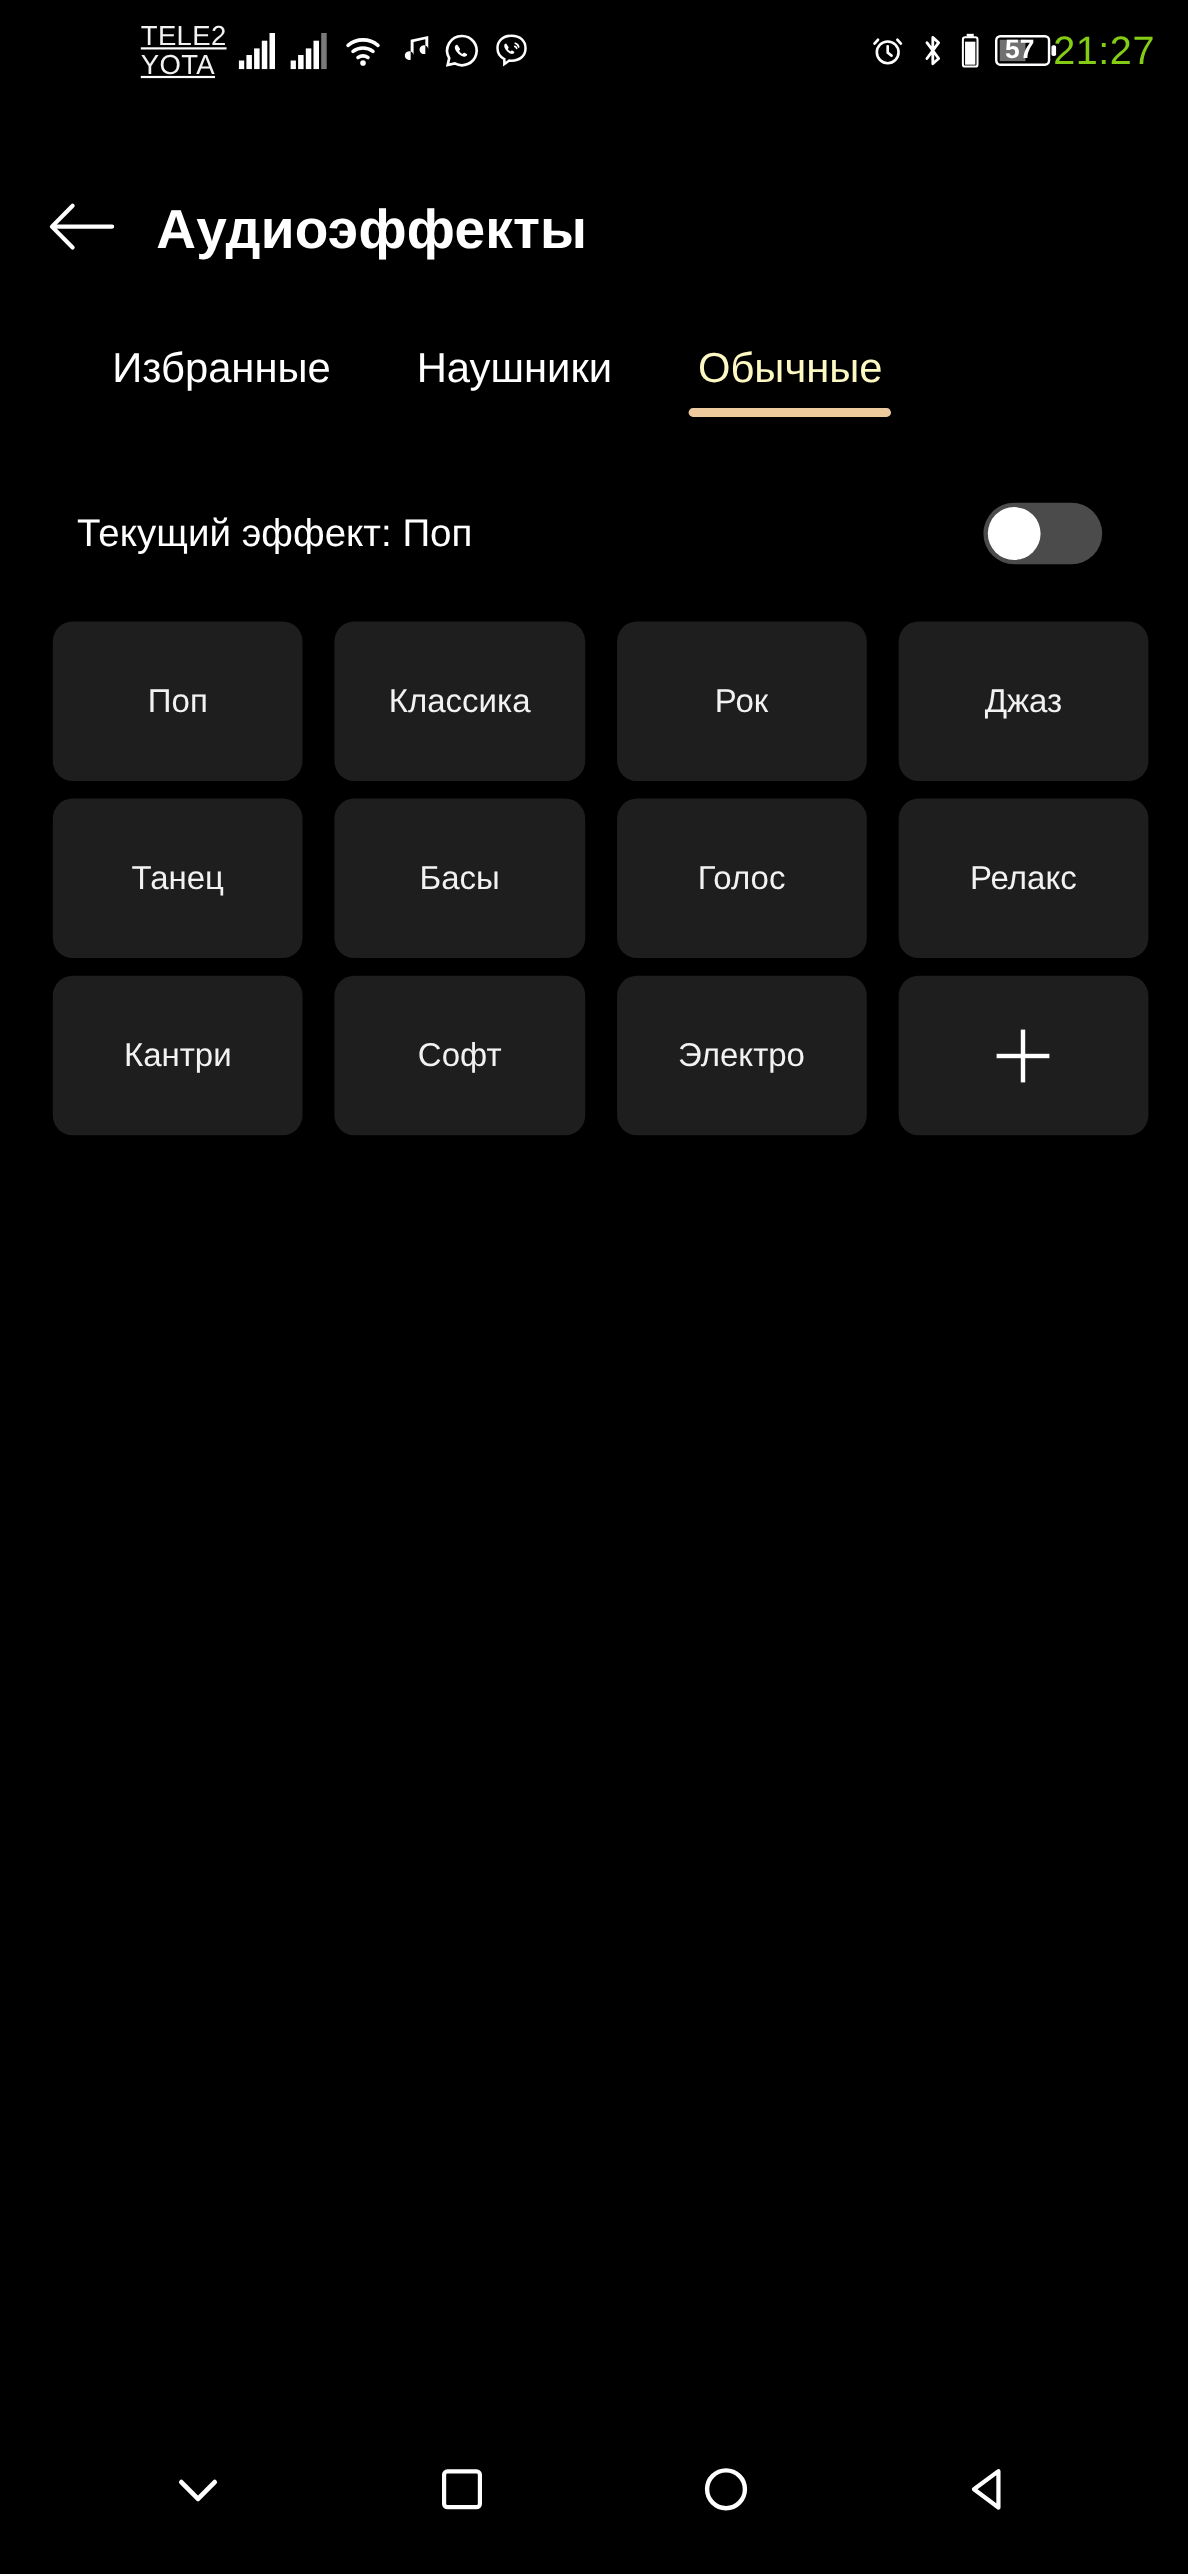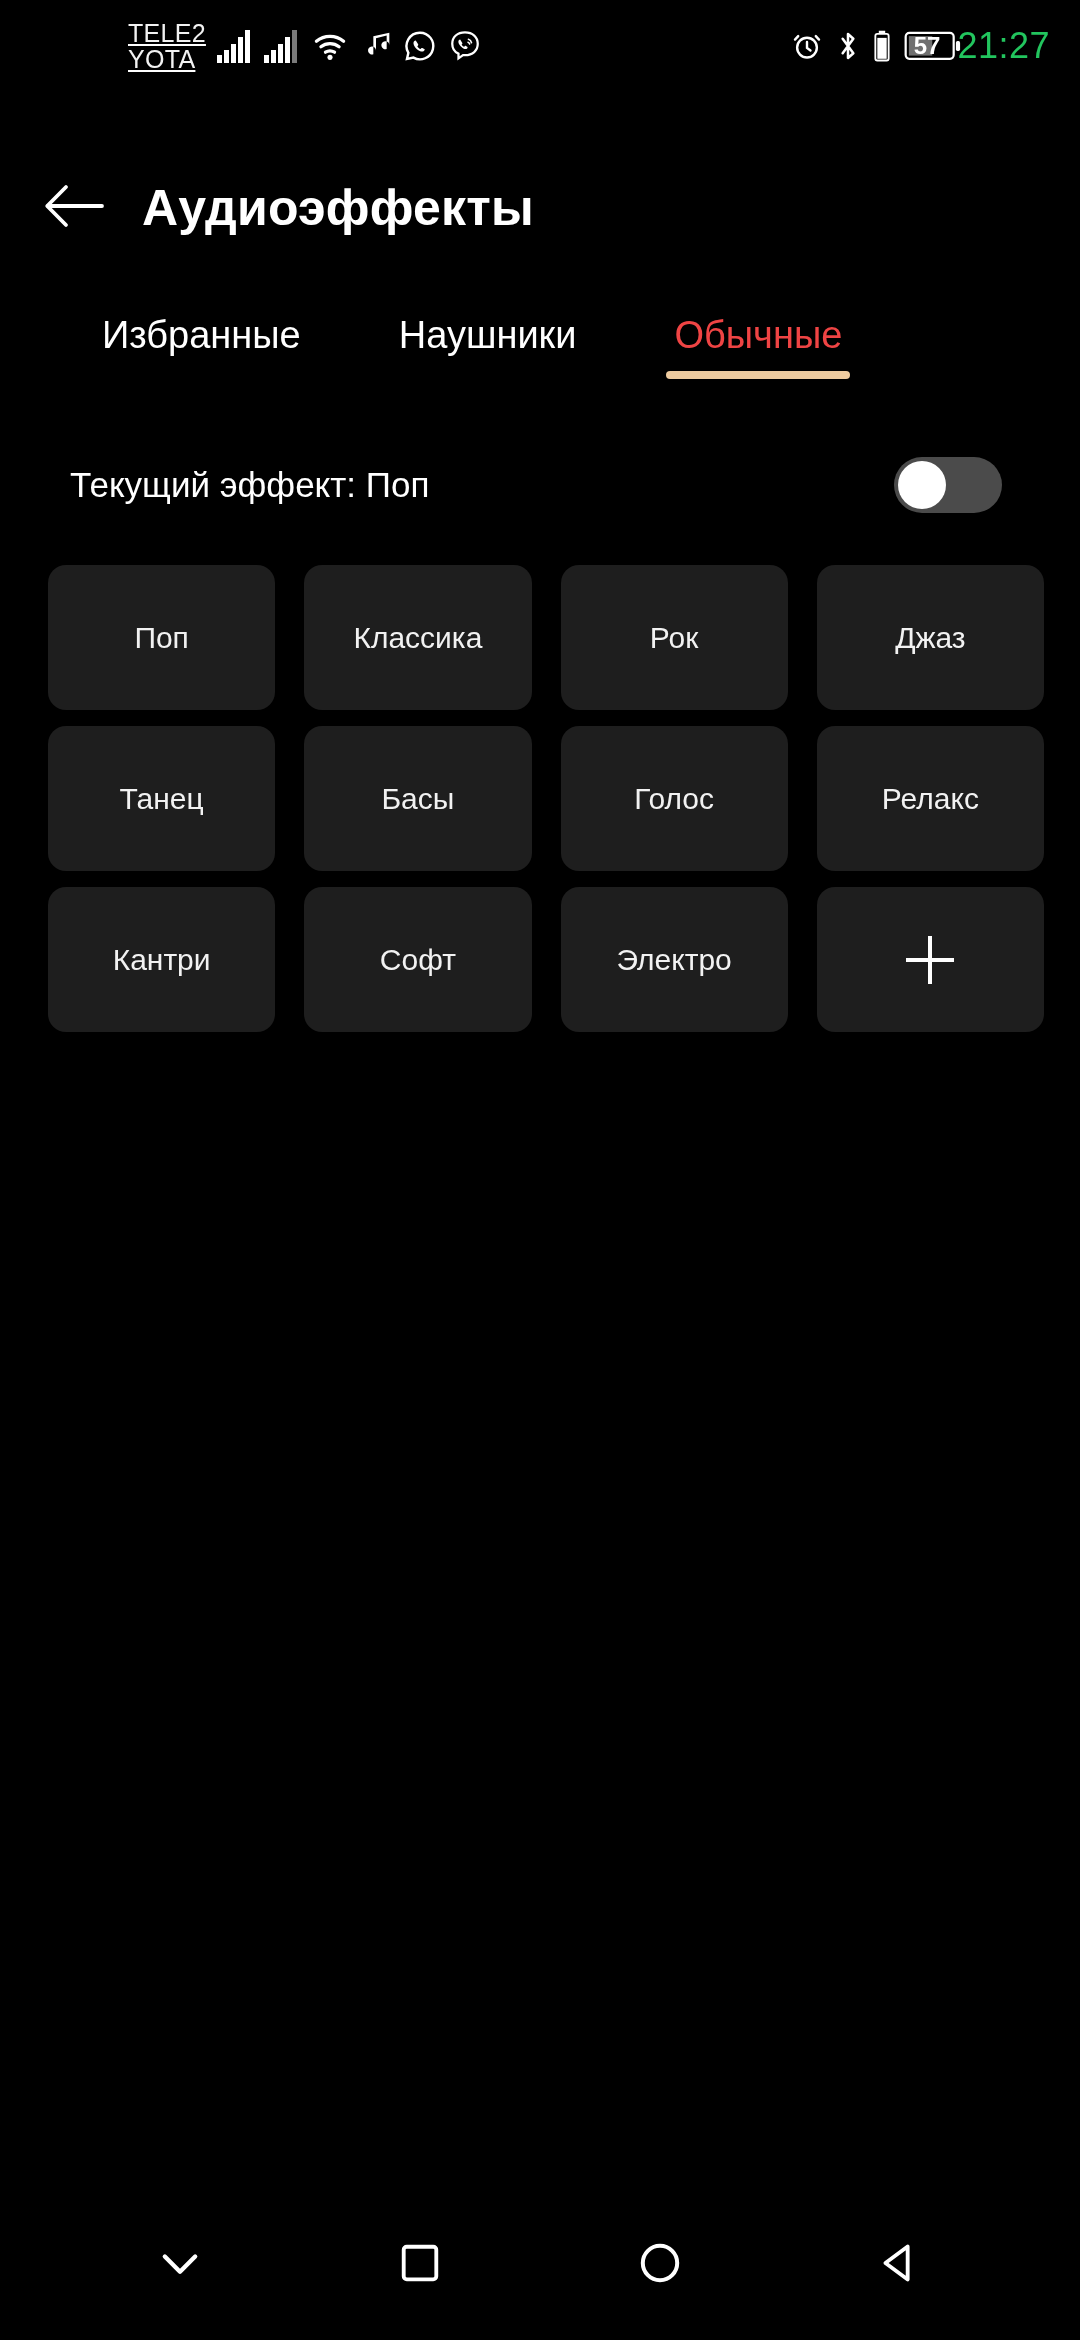--- a/index.html
+++ b/index.html
@@ -48,21 +48,21 @@
     font-weight: 400;
   }
   .sb-icon { display: flex; align-items: center; }
   .sb-right {
     display: flex;
     align-items: center;
     gap: 13px;
   }
   .clock {
     font-size: 36px;
-    color: #22c55e;
+    color: #84cc16;
     letter-spacing: 0.5px;
     margin-left: 4px;
   }
   .batt-pct {
     font-size: 24px;
     font-weight: 700;
     color: #ffffff;
   }
 
   
@@ -89,30 +89,30 @@
 
   
   .tabs {
     position: absolute;
     top: 308px; left: 0;
     width: 1080px;
     height: 110px;
     display: flex;
     align-items: flex-start;
     padding-left: 88px;
-    gap: 70px;
+    gap: 50px;
   }
   .tab {
     position: relative;
     padding: 6px 14px 0 14px;
     font-size: 38px;
     color: #ffffff;
     white-space: nowrap;
   }
-  .tab.active { color: #ef4444; }
+  .tab.active { color: #fef9c3; }
   .tab .underline {
     position: absolute;
     left: 6px; right: 6px;
     bottom: -22px;
     height: 8px;
     border-radius: 4px;
     background: #eecb9f;
   }
 
   

